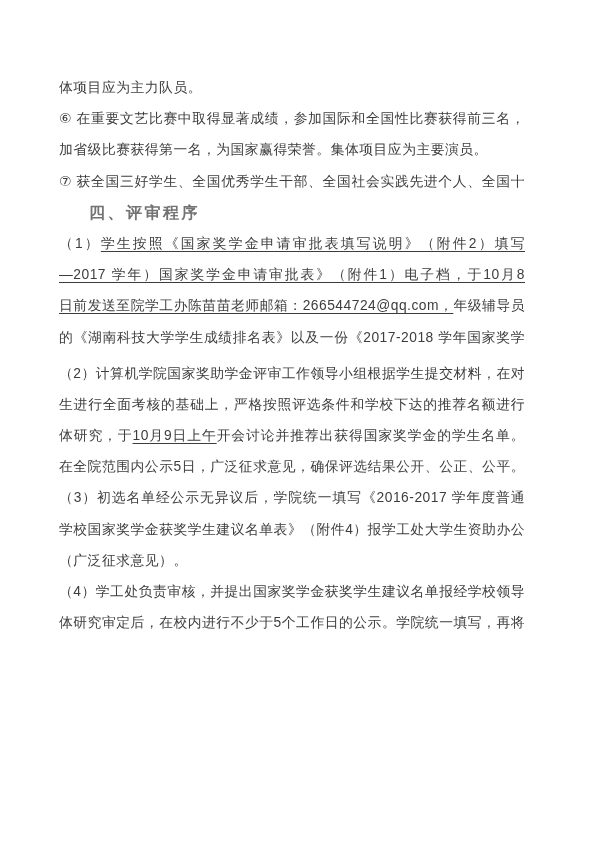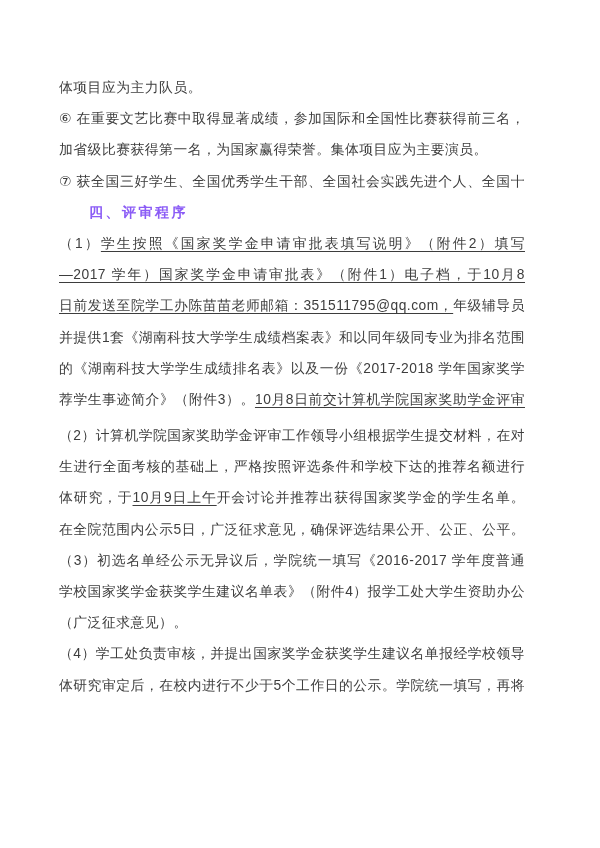--- a/index.html
+++ b/index.html
@@ -29,23 +29,23 @@
     color: #3d3d3d;
     letter-spacing: 0.5px;
     overflow: hidden;
     white-space: normal;
   }
   .stretch {
     text-align: justify;
     text-align-last: justify;
   }
   .heading {
-    font-size: 14px;
+    font-size: 16px;
     font-weight: 700;
-    color: #8b5cf6;
+    color: #737373;
     padding-left: 30px;
     letter-spacing: 2.5px;
   }
   .gap { margin-top: 5px; }
   .u {
     text-decoration: underline;
     text-underline-offset: 3px;
     text-decoration-thickness: 1px;
   }
 </style>
@@ -54,24 +54,22 @@
 
 <div class="page">
   <div class="content" id="doc-body">
       <div class="line"><span class="plain">体项目应为主力队员。</span></div>
       <div class="line stretch"><span class="plain">⑥ 在重要文艺比赛中取得显著成绩，参加国际和全国性比赛获得前三名，参</span></div>
       <div class="line"><span class="plain">加省级比赛获得第一名，为国家赢得荣誉。集体项目应为主要演员。</span></div>
       <div class="line stretch"><span class="plain">⑦ 获全国三好学生、全国优秀学生干部、全国社会实践先进个人、全国十大</span></div>
       <div class="line heading"><span class="plain">四、评审程序</span></div>
       <div class="line stretch"><span class="plain">（1）</span><span class="u">学生按照《国家奖学金申请审批表填写说明》（附件2）填写《（2016</span></div>
       <div class="line stretch"><span class="u">—2017 学年）国家奖学金申请审批表》（附件1）电子档，于10月8</span></div>
-      <div class="line stretch"><span class="u">日前发送至院学工办陈苗苗老师邮箱：351511795@qq.com，</span><span class="plain">年级辅导员审核</span></div>
-      <div class="line stretch"><span class="plain">并提供1套《湖南科技大学学生成绩档案表》和以同年级同专业为排名范围</span></div>
+      <div class="line stretch"><span class="u">日前发送至院学工办陈苗苗老师邮箱：266544724@qq.com，</span><span class="plain">年级辅导员审核</span></div>
       <div class="line stretch"><span class="plain">的《湖南科技大学学生成绩排名表》以及一份《2017-2018 学年国家奖学金推</span></div>
-      <div class="line stretch"><span class="plain">荐学生事迹简介》（附件3）。</span><span class="u">10月8日前交计算机学院国家奖助学金评审</span></div>
       <div class="line stretch gap"><span class="plain">（2）计算机学院国家奖助学金评审工作领导小组根据学生提交材料，在对学</span></div>
       <div class="line stretch"><span class="plain">生进行全面考核的基础上，严格按照评选条件和学校下达的推荐名额进行集</span></div>
       <div class="line stretch"><span class="plain">体研究，于</span><span class="u">10月9日上午</span><span class="plain">开会讨论并推荐出获得国家奖学金的学生名单。并</span></div>
       <div class="line stretch"><span class="plain">在全院范围内公示5日，广泛征求意见，确保评选结果公开、公正、公平。</span></div>
       <div class="line stretch"><span class="plain">（3）初选名单经公示无异议后，学院统一填写《2016-2017 学年度普通高等</span></div>
       <div class="line stretch"><span class="plain">学校国家奖学金获奖学生建议名单表》（附件4）报学工处大学生资助办公室</span></div>
       <div class="line"><span class="plain">（广泛征求意见）。</span></div>
       <div class="line stretch"><span class="plain">（4）学工处负责审核，并提出国家奖学金获奖学生建议名单报经学校领导集</span></div>
       <div class="line stretch"><span class="plain">体研究审定后，在校内进行不少于5个工作日的公示。学院统一填写，再将</span></div>
     </div>

